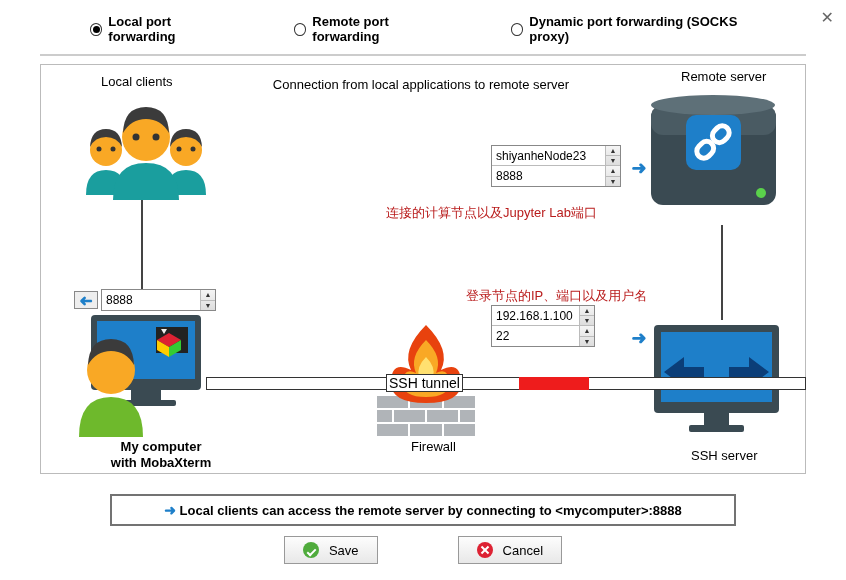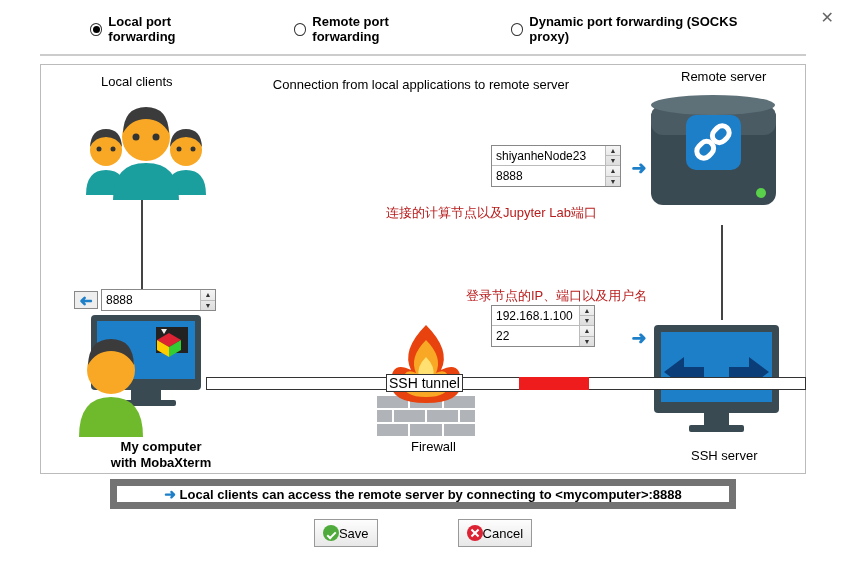--- a/index.html
+++ b/index.html
@@ -52,25 +52,25 @@
   .ar1 { top: 94px; left: 586px; }
   .ar2 { top: 264px; left: 586px; }
 
   
   .vline1 { position:absolute; width:2px; background:#444; left:100px; top:135px; height:90px; }
   .vline2 { position:absolute; width:2px; background:#444; left:680px; top:160px; height:95px; }
   .tunnel-bar { position:absolute; top:312px; left:165px; width:600px; height:13px; border:1px solid #333; background:#fff; }
   .tunnel-label { position:absolute; top:309px; left:345px; font-size:14px; background:#fff; padding:0px 2px; border:1px solid #333; border-bottom:1px solid #333; z-index:2;}
   .tunnel-red { position:absolute; top:312px; left:478px; width:70px; height:13px; background:#ee1c1c; z-index:1; }
 
-  .footer-row { margin: 5px 110px 0 110px; border:7px solid #737373; text-align:center; font-weight:bold; font-size:13px; }
+  .footer-row { margin: 20px 110px 0 110px; border:2px solid #737373; padding:6px; text-align:center; font-weight:bold; font-size:13px; }
   .footer-arrow { color:#1e7fc9; font-size:14px; }
 
   .buttons { display:flex; justify-content:center; gap:80px; margin-top:10px; }
-  .btn { border:1px solid #999; background:linear-gradient(#fdfdfd,#e8e8e8); padding:5px 8px; font-size:13px; display:flex; align-items:center; gap:0; cursor:pointer; }
+  .btn { border:1px solid #999; background:linear-gradient(#fdfdfd,#e8e8e8); padding:5px 18px; font-size:13px; display:flex; align-items:center; gap:10px; cursor:pointer; }
   .ok-ic { width:16px; height:16px; background:#4fab3c; border-radius:50%; position:relative; }
   .ok-ic::after { content:''; position:absolute; left:4px; top:7px; width:7px; height:3px; border-left:2px solid #fff; border-bottom:2px solid #fff; transform:rotate(-45deg); }
   .x-ic { width:16px; height:16px; background:#d23; border-radius:50%; position:relative; }
   .x-ic::before, .x-ic::after { content:''; position:absolute; left:7px; top:3px; width:2px; height:10px; background:#fff; }
   .x-ic::before { transform:rotate(45deg);} .x-ic::after{ transform:rotate(-45deg);}
 
 </style>
 </head>
 <body>
 

